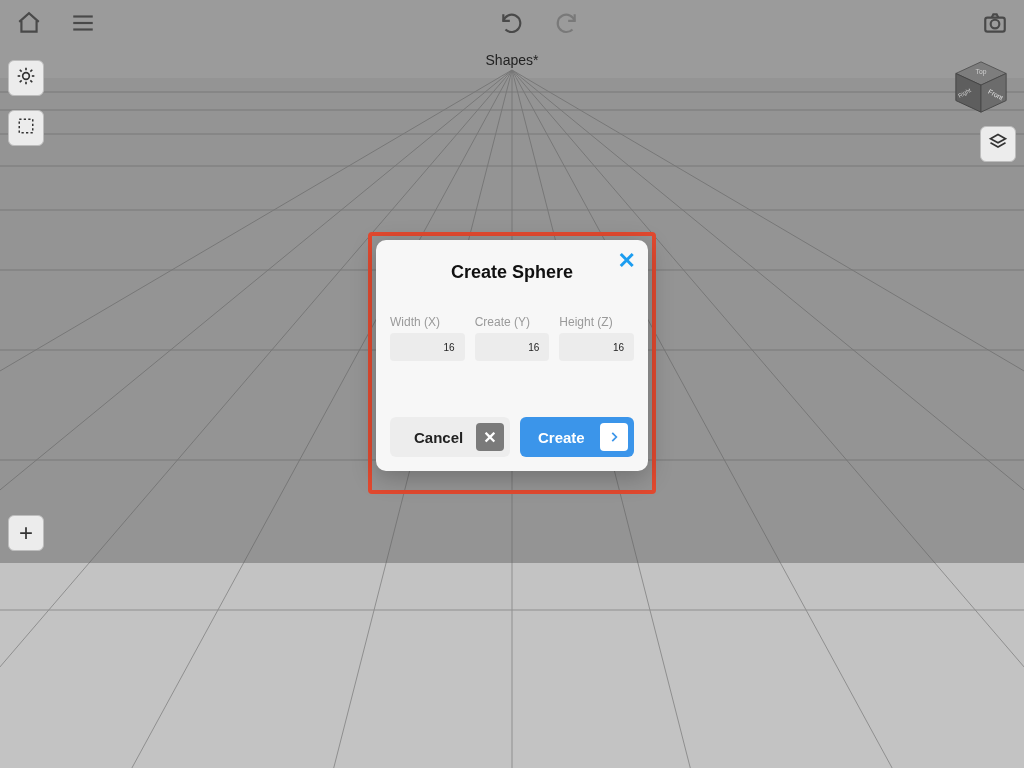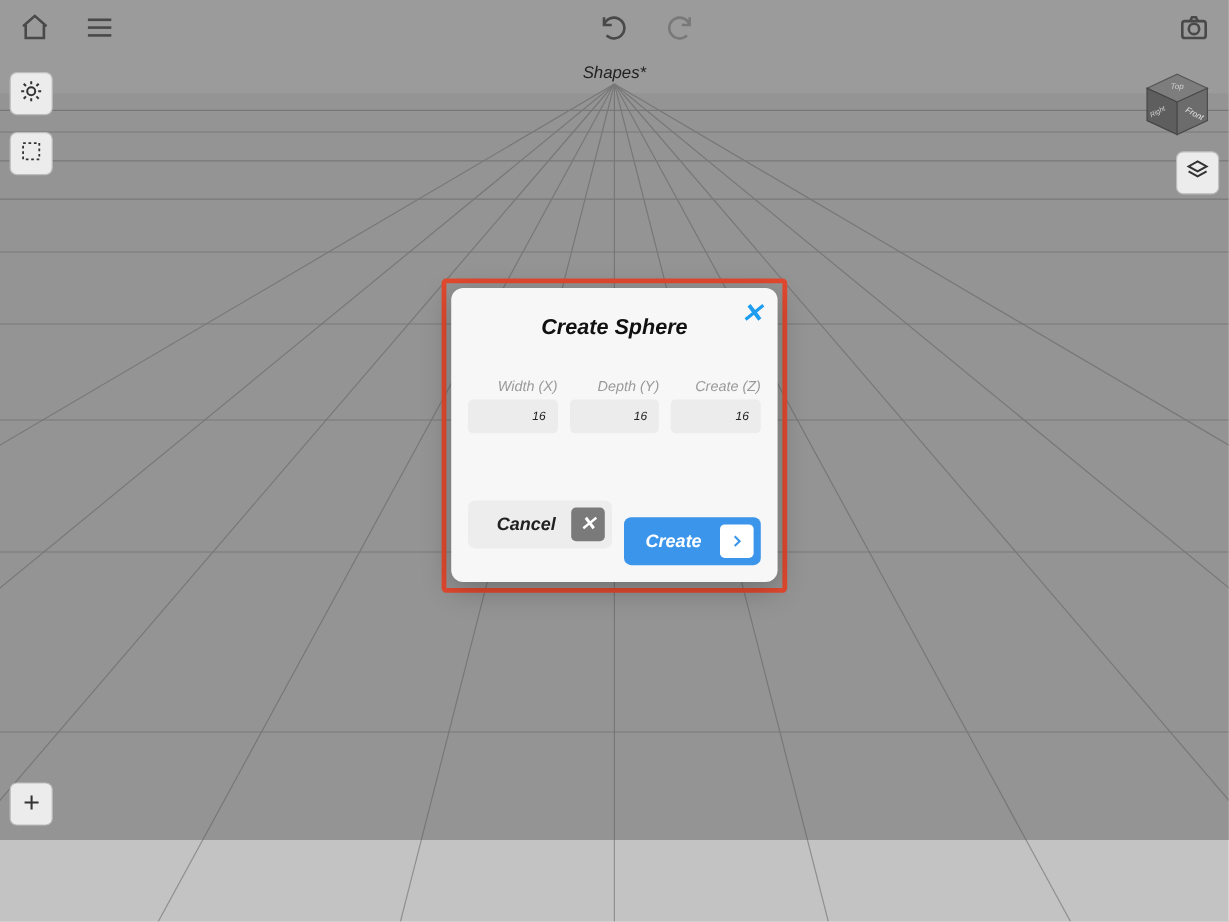--- a/index.html
+++ b/index.html
@@ -1,46 +1,46 @@
 <!DOCTYPE html>
 <html><head>
 <meta charset="utf-8">
 <style>
   * { box-sizing: border-box; }
   html, body { margin:0; padding:0; width:1024px; height:768px; overflow:hidden; font-family: -apple-system, "Segoe UI", Helvetica, Arial, sans-serif; }
-  .stage { position:relative; width:1024px; height:700px; background:#c7c7c7;font-style:italic; }
+  .stage { position:relative; width:1024px; height:563px; background:#c7c7c7; }
   
   .floor { position:absolute; inset:0; background:linear-gradient(#bdbdbd,#bdbdbd); }
   .floor svg { position:absolute; inset:0; }
   .dim-overlay { position:absolute; inset:0; background:rgba(90,90,90,0.45); }
   .topbar { position:absolute; top:0; left:0; right:0; height:46px; display:flex; align-items:center; justify-content:space-between; padding:0 16px; }
   .topbar .seg { display:flex; gap:28px; align-items:center; }
   .ticon { width:26px; height:26px; color:#3b3b3b; opacity:.85; }
   .ticon svg { width:100%; height:100%; display:block; }
   .doc-title { position:absolute; top:52px; left:0; right:0; text-align:center; font-size:14px; color:#222; }
   .left-tools { position:absolute; left:8px; top:60px; display:flex; flex-direction:column; gap:14px; }
   .tool-btn { width:36px; height:36px; border-radius:6px; background:#ececec; border:1px solid #bdbdbd; display:flex; align-items:center; justify-content:center; color:#333; }
   .tool-btn.bottom { position:absolute; left:8px; bottom:12px; }
   .right-tools { position:absolute; right:8px; top:126px; }
   .nav-cube { position:absolute; right:14px; top:58px; width:58px; height:58px; }
   .nav-cube svg { width:100%; height:100%; }
   
   .outline { position:absolute; left:368px; top:232px; width:288px; height:262px; border:4px solid #e2492f; border-radius:4px; }
   .dialog { position:absolute; left:376px; top:240px; width:272px; background:#f7f7f7; border-radius:10px; padding:14px 14px 14px 14px; box-shadow:0 6px 24px rgba(0,0,0,.25); }
   .dialog .close { position:absolute; right:12px; top:10px; color:#1C9DF0; font-size:22px; font-weight:600; cursor:pointer; line-height:1; }
   .dialog h2 { margin:8px 0 32px 0; text-align:center; font-size:18px; font-weight:700; color:#111; }
-  .fields { display:flex; gap:10px;text-align:right; }
+  .fields { display:flex; gap:10px; }
   .fld { flex:1; display:flex; flex-direction:column; }
   .fld label { font-size:12px; color:#9a9a9a; margin-bottom:4px; }
   .fld .val { background:#ececec; border-radius:4px; height:28px; display:flex; align-items:center; justify-content:flex-end; padding:0 10px; font-size:10px; color:#222; }
   .actions { display:flex; gap:10px; margin-top:56px;text-align:center; }
   .btn { flex:1; height:40px; border-radius:6px; display:flex; align-items:center; justify-content:space-between; padding:0 6px 0 18px; font-size:15px; font-weight:600; cursor:pointer; }
   .btn.cancel { background:#ededed; color:#222; padding-left:24px; }
   .btn.cancel .cap { background:#7a7a7a; color:#fff; width:28px; height:28px; border-radius:4px; display:flex; align-items:center; justify-content:center; font-size:16px; font-weight:700; }
-  .btn.create { background:#3b95ea; color:#fff;margin-top:14px; }
+  .btn.create { background:#3b95ea; color:#fff; }
   .btn.create .cap { background:#fff; color:#3b95ea; width:28px; height:28px; border-radius:4px; display:flex; align-items:center; justify-content:center; }
 </style>
 </head>
 <body>
 
 <div class="stage">
 
   <div class="floor">
     <svg viewBox="0 0 1024 768" preserveAspectRatio="none">
 
@@ -181,25 +181,25 @@
       <span>✕</span>
     </span>
     <h2>Create Sphere</h2>
 
     <div class="fields">
       <div class="fld">
         <label>Width (X)</label>
         <div class="val">16</div>
       </div>
       <div class="fld">
-        <label>Depth (Y)</label>
+        <label>Create (Y)</label>
         <div class="val">16</div>
       </div>
       <div class="fld">
-        <label>Create (Z)</label>
+        <label>Height (Z)</label>
         <div class="val">16</div>
       </div>
     </div>
 
     <div class="actions">
       <div class="btn cancel">
         <span>Cancel</span>
         <span class="cap">✕</span>
       </div>
       <div class="btn create">

